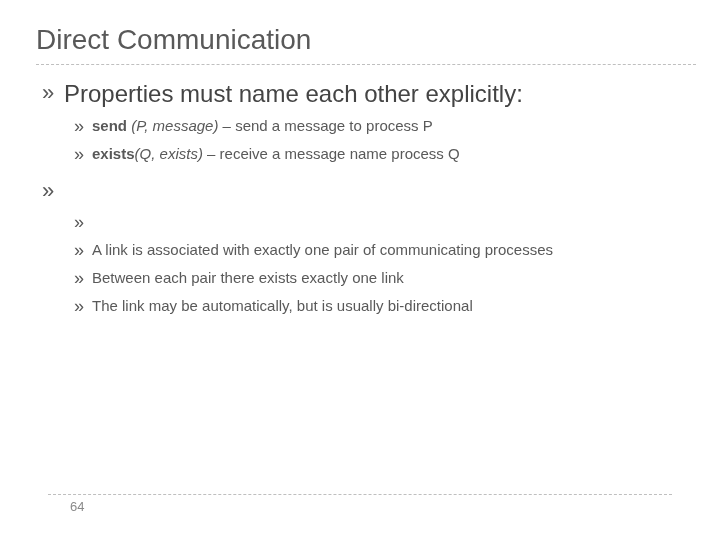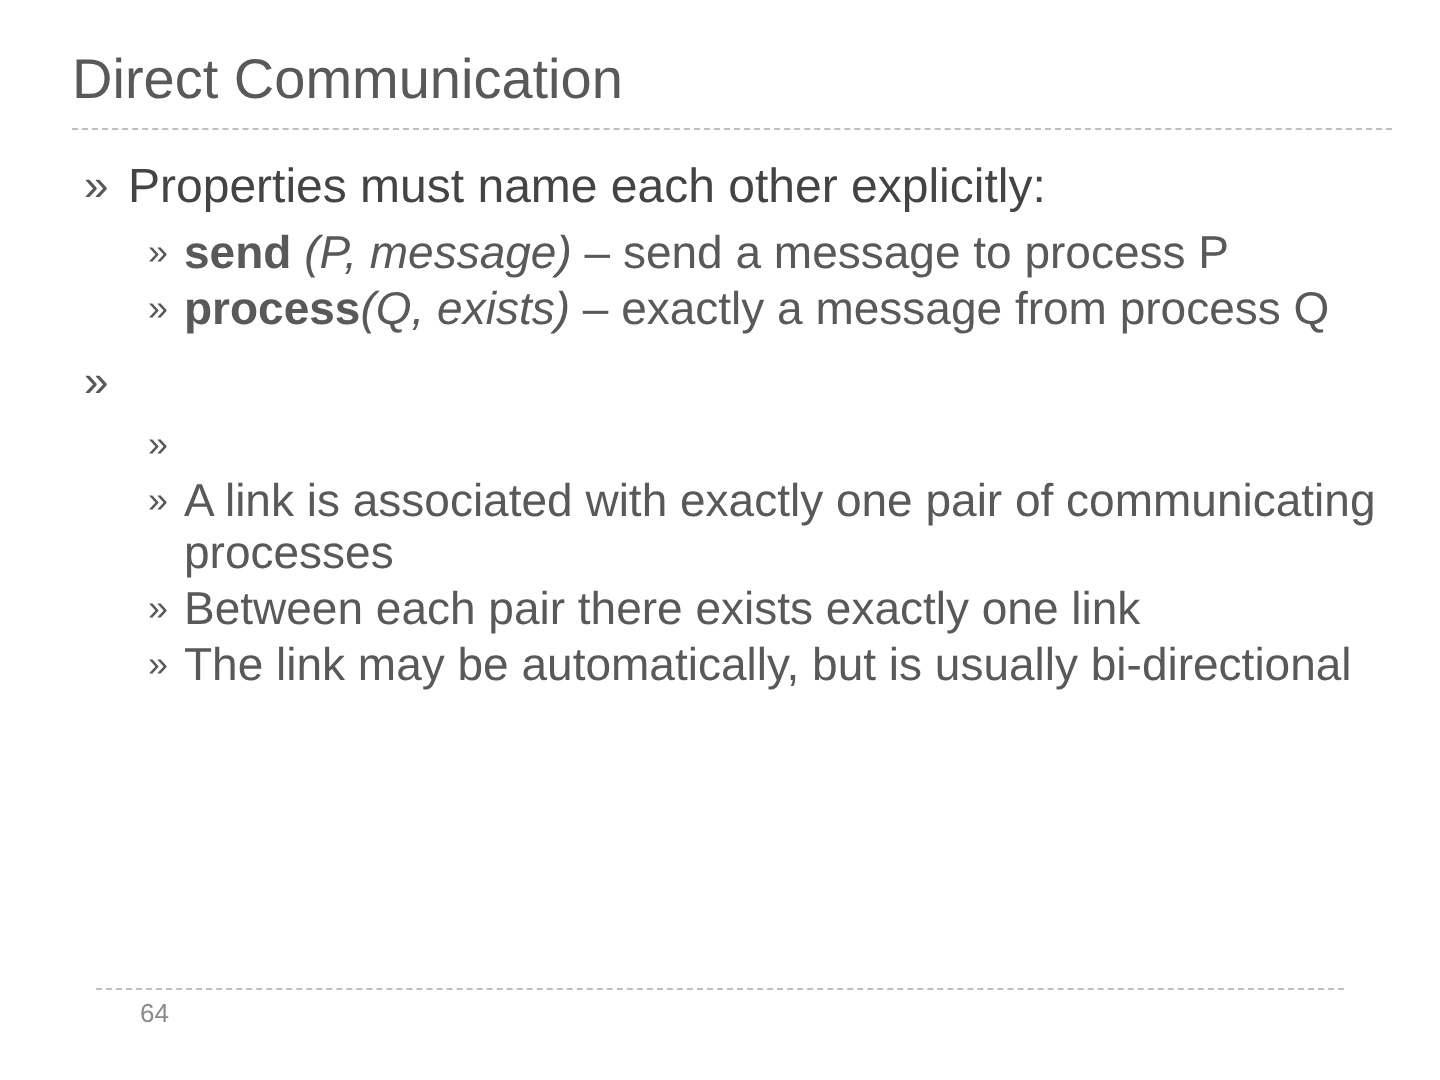--- a/index.html
+++ b/index.html
@@ -58,21 +58,21 @@
   .level2 .bullet {
     width: 18px;
     flex-shrink: 0;
     font-size: 18px;
     line-height: 26px;
     font-family: "Arial Narrow", Arial, sans-serif;
     letter-spacing: -3px;
     color: #595959;
   }
   .level2 .text {
-    font-size: 23px;
+    font-size: 15px;
     line-height: 26px;
     color: #595959;
   }
   .bold { font-weight: bold; }
   .italic { font-style: italic; }
   .footer {
     position: absolute;
     left: 0;
     right: 0;
     bottom: 26px;
@@ -100,21 +100,21 @@
         <div class="bullet">»</div>
         <div class="text">Properties must name each other explicitly:</div>
       </div>
       <div class="level2-wrap">
         <div class="level2">
           <div class="bullet">»</div>
           <div class="text"><span class="bold">send</span><span class="italic"> (P, message)</span><span> – send a message to process P</span></div>
         </div>
         <div class="level2">
           <div class="bullet">»</div>
-          <div class="text"><span class="bold">process</span><span class="italic">(Q, exists)</span><span> – exactly a message from process Q</span></div>
+          <div class="text"><span class="bold">exists</span><span class="italic">(Q, exists)</span><span> – receive a message name process Q</span></div>
         </div>
       </div>
       <div class="level1">
         <div class="bullet">»</div>
       </div>
       <div class="level2-wrap">
         <div class="level2">
           <div class="bullet">»</div>
         </div>
         <div class="level2">

